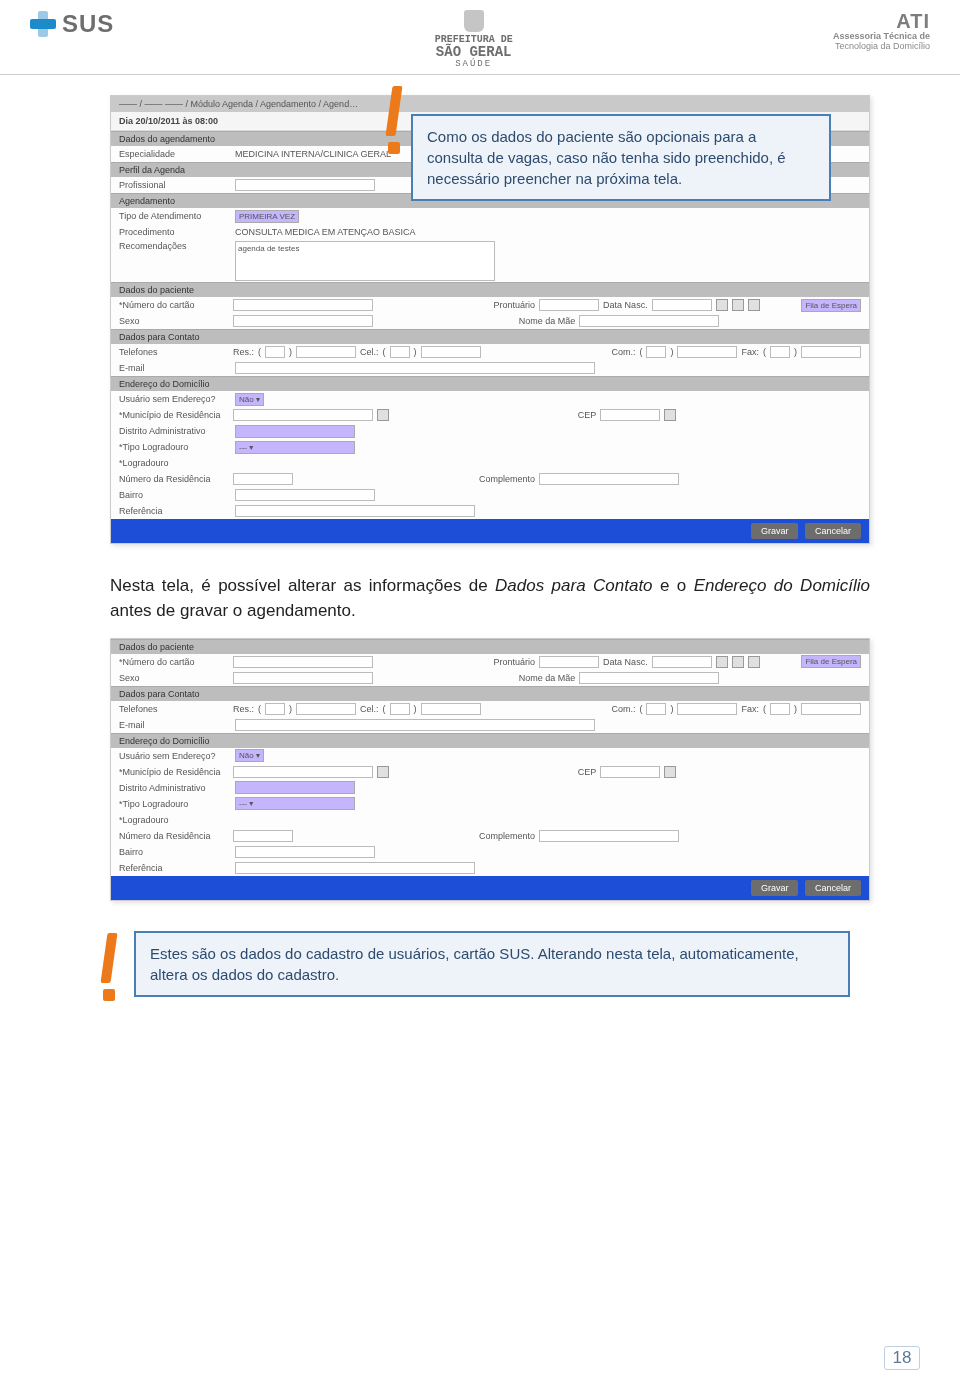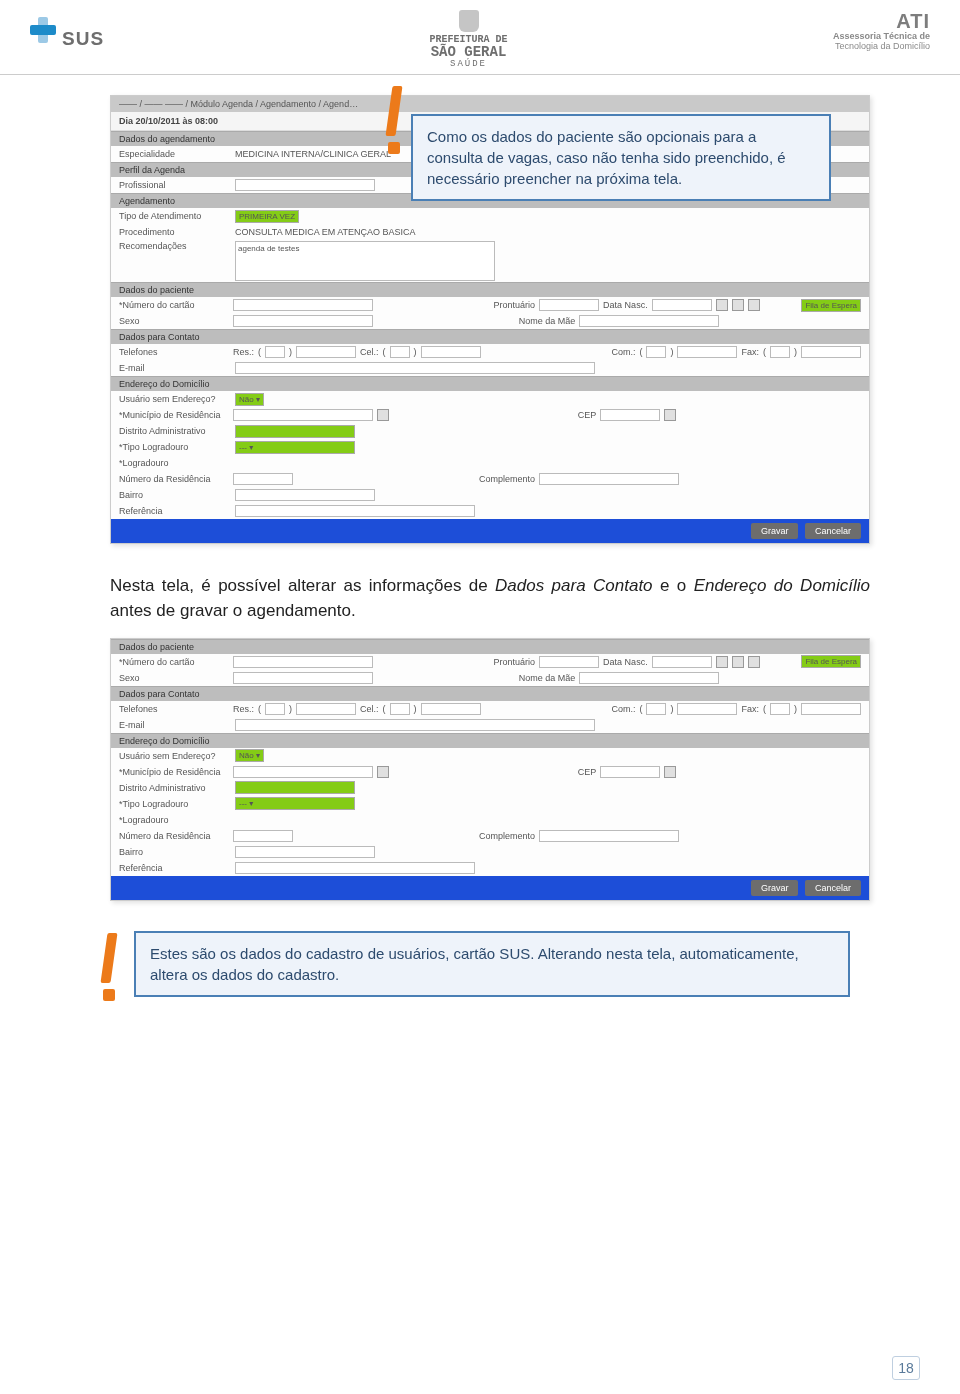--- a/index.html
+++ b/index.html
@@ -15,21 +15,21 @@
     display: flex;
     justify-content: space-between;
     align-items: flex-start;
     padding: 10px 30px 4px 30px;
     border-bottom: 1px solid #ccc;
   }
   .logo { display: flex; align-items: center; gap: 6px; }
   .sus-mark { width: 26px; height: 26px; position: relative; }
   .sus-mark .v { position:absolute; left:8px; top:0; width:10px; height:26px; background:#9cc9e6; border-radius:2px; }
   .sus-mark .h { position:absolute; left:0; top:8px; width:26px; height:10px; background:#1d8bc9; border-radius:2px; }
-  .sus-text { font-size: 19px; font-weight: bold; color: #6e6e6e; letter-spacing:1px;margin-top:18px; }
+  .sus-text { font-size: 24px; font-weight: bold; color: #6e6e6e; letter-spacing:1px; }
   .center-logo { text-align: center; color:#6e6e6e; font-size:10px; line-height:1.1;font-family:Liberation Mono, monospace; }
   .center-logo .pref { font-weight:bold; }
   .center-logo .sp { font-size:14px; font-weight:bold; }
   .center-logo .saude { font-size:9px; letter-spacing:2px; }
   .shield { width:20px; height:22px; background:#c5c5c5; border-radius:3px 3px 6px 6px; margin:0 auto 2px auto; }
   .ati-logo { text-align:right; color:#8a8a8a; font-size:9px; line-height:1.1; }
   .ati-logo .ati { font-size:20px; font-weight:bold; color:#7d7d7d; letter-spacing:1px; }
   .ati-logo .line1 { font-weight:bold; }
   
   .content { padding: 20px 90px 40px 110px; }
@@ -68,21 +68,21 @@
     background:#fff;
     border:1px solid #bbb;
     height:12px;
     display:inline-block;
   }
   .fld.sm { width:60px; }
   .fld.md { width:140px; }
   .fld.lg { width:240px; }
   .fld.xl { width:360px; }
   .txtarea { height:40px; width:260px; }
-  .sel { background:#84cc16; border:1px solid #aaa; height:13px; display:inline-flex; align-items:center; padding:0 3px; font-size:8px; color:#555; }
+  .sel { background:#c4b5fd; border:1px solid #aaa; height:13px; display:inline-flex; align-items:center; padding:0 3px; font-size:8px; color:#555; }
   .icon-sq { width:12px; height:12px; background:#e0e0e0; border:1px solid #999; display:inline-block; }
   .btn-bar { text-align:right; padding:4px 8px; background:#1d4ed8; }
   .btn { display:inline-block; background:#6d6d6d; color:#fff; font-size:9px; padding:3px 10px; border-radius:2px; margin-left:4px; }
   .txtsm { font-size:9px; color:#555; }
   .row-gap { gap:4px; }
   .inlinelbl { font-size:9px; color:#555; }
 
   
   .callout {
     border: 2px solid #4a7fb5;
@@ -118,29 +118,29 @@
     line-height: 1.45;
     text-align: justify;
     margin: 0 0 14px 0;
   }
   .para b { font-weight:bold; }
   .para i { font-style:italic; }
 
   .page-num {
     position:absolute;
     right:40px;
-    bottom:14px;
-    width:28px;
+    bottom:24px;
+    width:36px;
     height:24px;
     border:1px solid #bfcfe0;
     border-radius:3px;
     display:flex;
     align-items:center;
     justify-content:center;
-    font-size:14px;
+    font-size:17px;
     color:#5a7a9a;
     background:#fff;
   }
   .page-wrap { position:relative; min-height:1394px; }
 </style>
 </head>
 <body>
 <div class="page-wrap">
 
 <div class="page-header">

